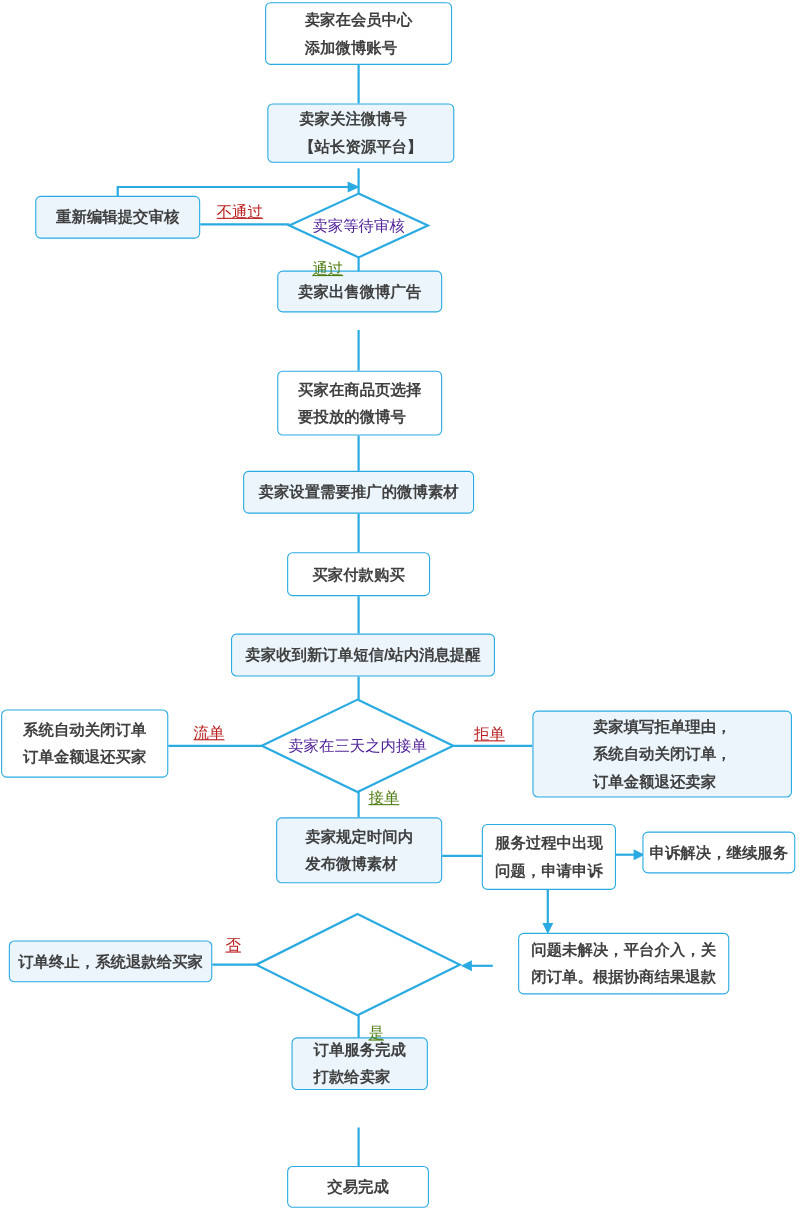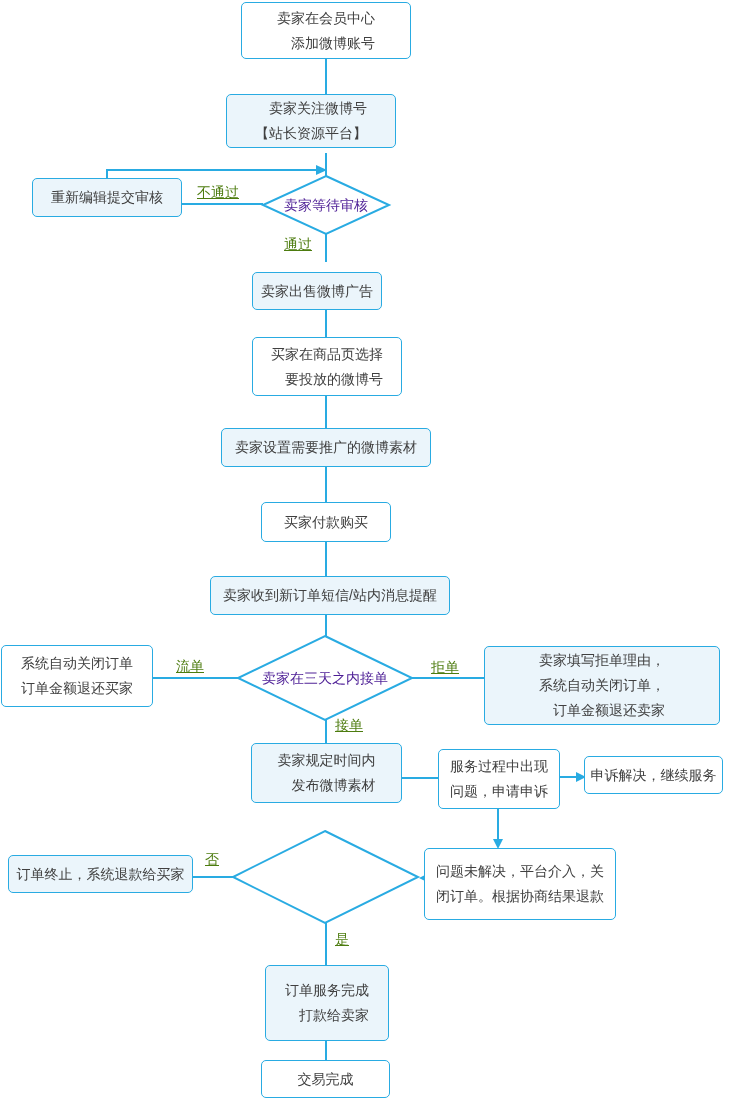--- a/index.html
+++ b/index.html
@@ -4,36 +4,36 @@
 <style>
   html,body { margin:0; padding:0; background:#ffffff; }
   .canvas {
     position:relative; width:729px; height:1100px; background:#ffffff;
     font-family:"Liberation Sans","DejaVu Sans",sans-serif; overflow:hidden;
   }
   svg.wires { position:absolute; left:0; top:0; width:729px; height:1100px; }
   .node {
     position:absolute; box-sizing:border-box;
     display:flex; align-items:center; justify-content:center;
-    text-align:right; white-space:pre-line;
+    text-align:left; white-space:pre-line;
     border:1.5px solid #29abe2; border-radius:5px;
-    color:#404040; font-size:14px; line-height:25px; padding:0 4px;
+    color:#404040; font-size:14px; line-height:25px; padding:0 4px;font-weight:bold;
   }
   .fill-white { background:#ffffff; }
   .fill-light { background:#ebf5fb; }
   .dtext {
     position:absolute; display:flex; align-items:center; justify-content:center;
     text-align:center; white-space:pre-line; color:#4c1d95;
     font-size:14px; line-height:22px;
   }
   .elabel {
     position:absolute; font-size:14px; line-height:16px;
     text-decoration:underline; white-space:nowrap;
   }
-  .lbl-red  { color:#4d7c0f; }
+  .lbl-red  { color:#b91c1c; }
   .lbl-blue { color:#4d7c0f; }
 </style>
 </head>
 <body>
 
 <div class="canvas">
 
   <svg class="wires" viewBox="0 0 729 1100" xmlns="http://www.w3.org/2000/svg">
     <g stroke="#29abe2" stroke-width="2" fill="none">
       <line x1="326" y1="59" x2="326" y2="94"></line>
@@ -66,26 +66,26 @@
     <g stroke="#29abe2" stroke-width="2" fill="#ffffff">
       <polygon points="326,176 389,205 326,234 263,205"></polygon>
       <polygon points="325,636 412,678 325,720 238,678"></polygon>
       <polygon points="325,831 418,877 325,923 233,877"></polygon>
     </g>
   </svg>
 
   <div class="node fill-white" style="left:241px;top:2px;width:170px;height:57px">卖家在会员中心
 添加微博账号</div>
 
-  <div class="node fill-light" style="left:226px;top:94px;width:170px;height:54px">卖家关注微博号
+  <div class="node fill-light" style="left:243px;top:94px;width:170px;height:54px">卖家关注微博号
 【站长资源平台】</div>
 
   <div class="node fill-light" style="left:32px;top:178px;width:150px;height:39px">重新编辑提交审核</div>
 
-  <div class="node fill-light" style="left:252px;top:272px;width:130px;height:38px">卖家出售微博广告</div>
+  <div class="node fill-light" style="left:252px;top:246px;width:150px;height:38px">卖家出售微博广告</div>
 
   <div class="node fill-white" style="left:252px;top:337px;width:150px;height:59px">买家在商品页选择
 要投放的微博号</div>
 
   <div class="node fill-light" style="left:221px;top:428px;width:210px;height:39px">卖家设置需要推广的微博素材</div>
 
   <div class="node fill-white" style="left:261px;top:502px;width:130px;height:40px">买家付款购买</div>
 
   <div class="node fill-light" style="left:210px;top:576px;width:240px;height:39px">卖家收到新订单短信/站内消息提醒</div>
 
@@ -97,26 +97,26 @@
 订单金额退还卖家</div>
 
   <div class="node fill-light" style="left:251px;top:743px;width:151px;height:60px">卖家规定时间内
 发布微博素材</div>
 
   <div class="node fill-white" style="left:438px;top:749px;width:122px;height:60px">服务过程中出现
 问题，申请申诉</div>
 
   <div class="node fill-white" style="left:584px;top:756px;width:139px;height:38px">申诉解决，继续服务</div>
 
-  <div class="node fill-white" style="left:424px;top:848px;width:192px;height:72px">问题未解决，平台介入，关
+  <div class="node fill-white" style="left:471px;top:848px;width:192px;height:56px">问题未解决，平台介入，关
 闭订单。根据协商结果退款</div>
 
   <div class="node fill-light" style="left:8px;top:855px;width:185px;height:38px">订单终止，系统退款给买家</div>
 
-  <div class="node fill-light" style="left:265px;top:965px;width:124px;height:76px">订单服务完成
+  <div class="node fill-light" style="left:265px;top:943px;width:124px;height:48px">订单服务完成
 打款给卖家</div>
 
   <div class="node fill-white" style="left:261px;top:1060px;width:129px;height:38px">交易完成</div>
 
   <div class="dtext" style="left:263px;top:176px;width:126px;height:58px">卖家等待审核</div>
 
   <div class="dtext" style="left:238px;top:636px;width:174px;height:84px">卖家在三天之内接单</div>
 
 
   <span class="elabel lbl-red" style="left:197px;top:184px">不通过</span>

